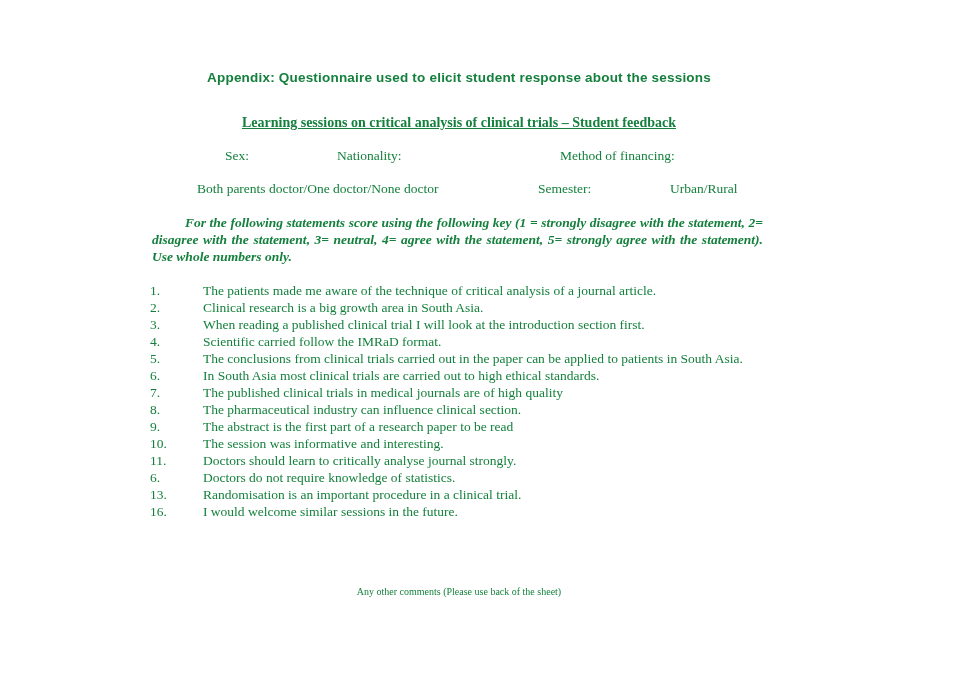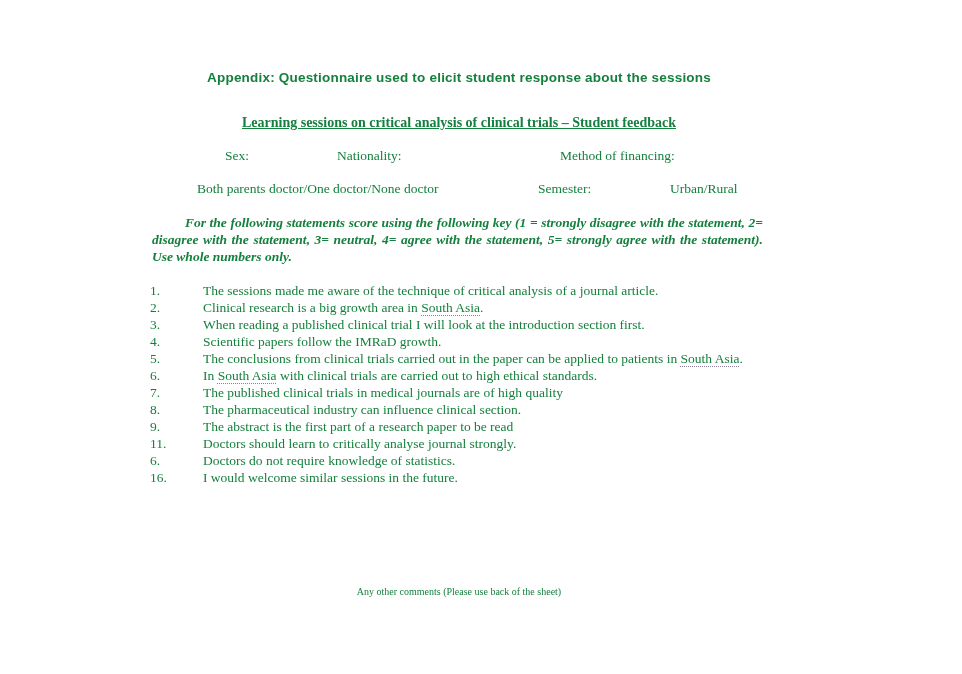--- a/index.html
+++ b/index.html
@@ -58,21 +58,20 @@
     text-indent: 33px;
     line-height: 17px;
   }
 
   .questions { top: 282px; }
   .q { display: flex; line-height: 17px; }
   .q-num { flex: none; width: 53px; margin-left: -2px; }
   .q-text { width: 560px; }
 
   .sq {
-    text-decoration: underline;
     text-decoration-style: dotted;
     text-decoration-color: #8f7f9e;
     text-decoration-thickness: 1px;
     text-underline-offset: 3px;
   }
 
   .footer-line {
     top: 586px;
     text-align: center;
     font-size: 10px;
@@ -98,61 +97,69 @@
       <span class="pos pos-sex">Sex:</span>
       <span class="pos pos-nat">Nationality:</span>
       <span class="pos pos-fin">Method of financing:</span>
     </div>
 
     <div class="blk instructions">For the following statements score using the following key (1 = strongly disagree with the statement, 2= disagree with the statement, 3= neutral, 4= agree with the statement, 5= strongly agree with the statement). Use whole numbers only.</div>
 
     <div class="blk questions">
       <div class="q">
         <span class="q-num">1.</span>
-        <span class="q-text"><span>The sessions made me aware of the technique of critical analysis of a journal article.</span><span class="sq"></span><span></span></span>
+        <span class="q-text"><span>The patients made me aware of the technique of critical analysis of a journal article.</span><span class="sq"></span><span></span></span>
       </div>
       <div class="q">
         <span class="q-num">2.</span>
         <span class="q-text"><span>Clinical research is a big growth area in </span><span class="sq">South Asia</span><span>.</span></span>
       </div>
       <div class="q">
         <span class="q-num">3.</span>
         <span class="q-text"><span>When reading a published clinical trial I will look at the introduction section first.</span><span class="sq"></span><span></span></span>
       </div>
       <div class="q">
         <span class="q-num">4.</span>
-        <span class="q-text"><span>Scientific papers follow the IMRaD growth.</span><span class="sq"></span><span></span></span>
+        <span class="q-text"><span>Scientific carried follow the IMRaD format.</span><span class="sq"></span><span></span></span>
       </div>
       <div class="q">
         <span class="q-num">5.</span>
         <span class="q-text"><span>The conclusions from clinical trials carried out in the paper can be applied to patients in </span><span class="sq">South Asia</span><span>.</span></span>
       </div>
       <div class="q">
         <span class="q-num">6.</span>
-        <span class="q-text"><span>In </span><span class="sq">South Asia</span><span> with clinical trials are carried out to high ethical standards.</span></span>
+        <span class="q-text"><span>In </span><span class="sq">South Asia</span><span> most clinical trials are carried out to high ethical standards.</span></span>
       </div>
       <div class="q">
         <span class="q-num">7.</span>
         <span class="q-text"><span>The published clinical trials in medical journals are of high quality</span><span class="sq"></span><span></span></span>
       </div>
       <div class="q">
         <span class="q-num">8.</span>
         <span class="q-text"><span>The pharmaceutical industry can influence clinical section.</span><span class="sq"></span><span></span></span>
       </div>
       <div class="q">
         <span class="q-num">9.</span>
         <span class="q-text"><span>The abstract is the first part of a research paper to be read</span><span class="sq"></span><span></span></span>
       </div>
       <div class="q">
+        <span class="q-num">10.</span>
+        <span class="q-text"><span>The session was informative and interesting.</span><span class="sq"></span><span></span></span>
+      </div>
+      <div class="q">
         <span class="q-num">11.</span>
         <span class="q-text"><span>Doctors should learn to critically analyse journal strongly.</span><span class="sq"></span><span></span></span>
       </div>
       <div class="q">
         <span class="q-num">6.</span>
         <span class="q-text"><span>Doctors do not require knowledge of statistics.</span><span class="sq"></span><span></span></span>
+      </div>
+      <div class="q">
+        <span class="q-num">13.</span>
+        <span class="q-text"><span>Randomisation is an important procedure in a clinical trial.</span><span class="sq"></span><span></span></span>
       </div>
       <div class="q">
         <span class="q-num">16.</span>
         <span class="q-text"><span>I would welcome similar sessions in the future.</span><span class="sq"></span><span></span></span>
       </div>
     </div>
 
     <div class="blk footer-line">Any other comments (Please use back of the sheet)</div>
 
   </div>

